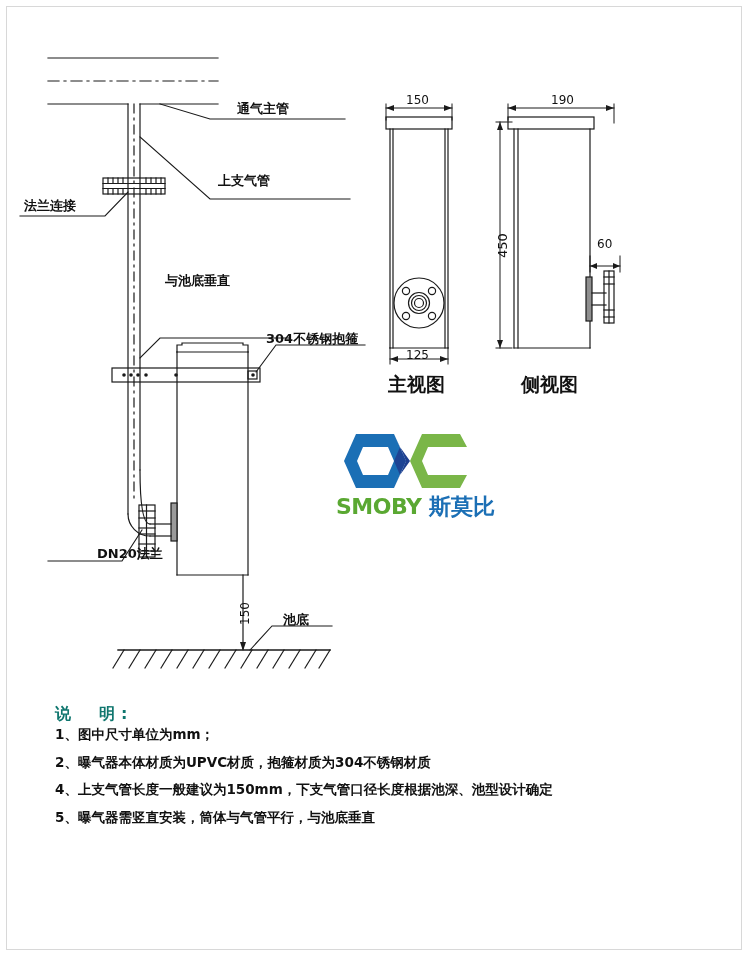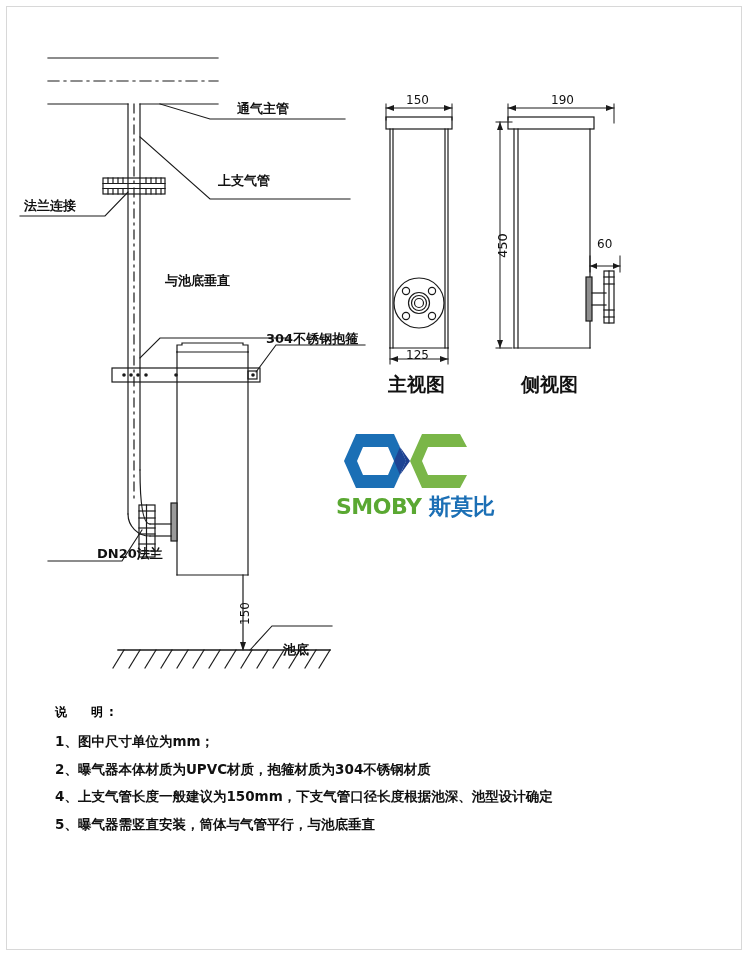--- a/index.html
+++ b/index.html
@@ -56,25 +56,25 @@
     transform-origin: left top;
   }
   
   #notes {
     position: absolute;
     left: 55px;
     top: 704px;
     width: 660px;
   }
   #notes .note-title {
-    font-size: 12px;
+    font-size: 16px;
     font-weight: bold;
-    color: #000000;
+    color: #0f766e;
     letter-spacing: 6px;
-    margin-bottom: 13px;
+    margin-bottom: 2px;
   }
   #notes .note-line {
     font-size: 13.5px;
     font-weight: bold;
     color: #111;
     margin-bottom: 12px;
     line-height: 1.15;
   }
   
   #logo {
@@ -325,21 +325,21 @@
   <div class="lbl callout-label" style="left:218px; top:172px;">上支气管</div>
 
   <div class="lbl callout-label" style="left:24px; top:197px;">法兰连接</div>
 
   <div class="lbl callout-label" style="left:165px; top:272px;">与池底垂直</div>
 
   <div class="lbl callout-label" style="left:266px; top:330px;">304不锈钢抱箍</div>
 
   <div class="lbl callout-label" style="left:52px; top:545px;margin-left:45px;">DN20法兰</div>
 
-  <div class="lbl callout-label" style="left:283px; top:611px;margin-top:30px;">池底</div>
+  <div class="lbl callout-label" style="left:283px; top:611px;">池底</div>
 
   <div class="dim-text dim-vert" style="left:238px; top:625px;">150</div>
 
   <div class="dim-text" style="left:406px; top:93px;">150</div>
 
   <div class="dim-text" style="left:406px; top:348px;">125</div>
 
   <div class="dim-text dim-vert" style="left:495px; top:258px; font-size:13px;">450</div>
 
   <div class="dim-text" style="left:551px; top:93px;">190</div>

